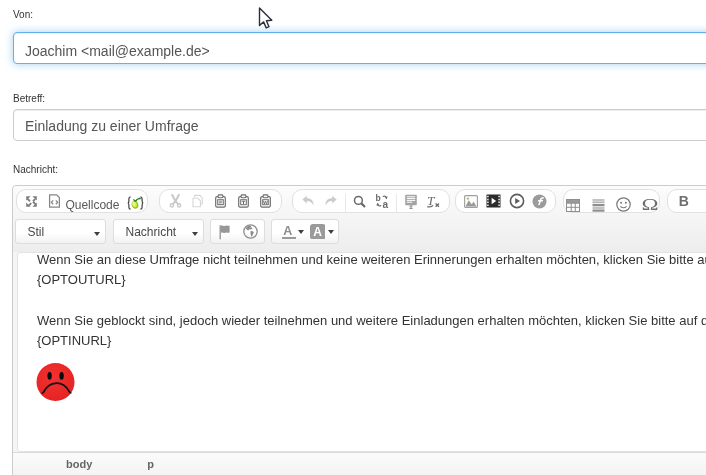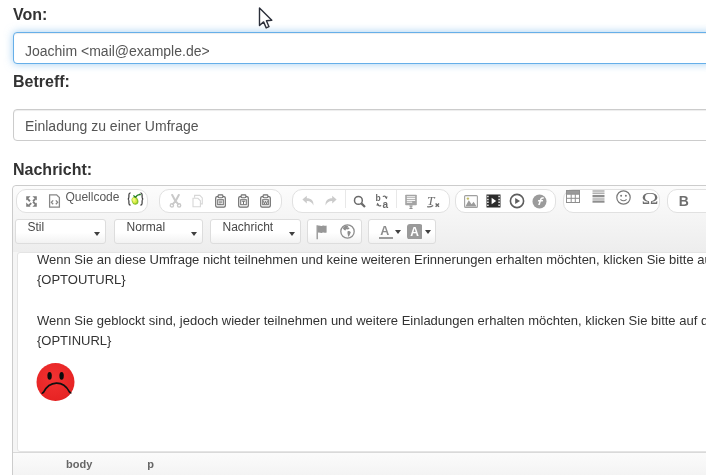--- a/index.html
+++ b/index.html
@@ -1,51 +1,51 @@
 <!DOCTYPE html>
 <html><head><meta charset="utf-8"><style>
 * { box-sizing: border-box; margin:0; padding:0; }
 html,body { width:706px; height:475px; overflow:hidden; }
 body { font-family:"Liberation Sans", sans-serif; background:#fff; position:relative; }
-.lbl { position:absolute; left:13px; font-size:16px; font-weight:bold; color:#333; line-height:20px; }
+.lbl { position:absolute; left:13px; font-size:10px; font-weight:normal; color:#333; line-height:20px; }
 .inp { position:absolute; left:13px; width:700px; height:32px; background:#fff;
   border:1px solid #ccc; border-radius:4px; padding:6px 12px 0 11px;
   font-size:14px; color:#555; line-height:20px;
   box-shadow: inset 0 1px 1px rgba(0,0,0,.075); }
 #in1 { border-color:#66afe9; box-shadow: inset 0 1px 1px rgba(0,0,0,.075), 0 0 8px rgba(102,175,233,.6); }
 
 #cke { position:absolute; left:12px; top:185px; width:700px; height:300px;
   border:1px solid #ccc; border-radius:4px; background:#f5f5f5; }
 #tbarbg { position:absolute; left:0; top:0; width:100%; height:66px; background:linear-gradient(#fcfcfc,#ededed); border-radius:4px 0 0 0; }
 .row1 { position:absolute; left:3px; top:3px; height:24px; display:flex; }
 .grp { height:24px; border:1px solid #e1e1e1; background:#fff; border-radius:10px;
-  display:flex; align-items:flex-start; padding:0 3px; }
+  display:flex; align-items:flex-end; padding:0 3px; }
 .btn { width:22.7px; height:22px; display:flex; align-items:center; justify-content:center; }
 .sep { width:1px; height:18px; background:#e8e8e8; margin:0 2.4px; }
 .row2 { position:absolute; left:1.5px; top:33px; height:25px; display:flex; }
 .combo { height:25px; border:1px solid #ddd; background:linear-gradient(#fff 55%,#f2f2f2); border-radius:3px;
-  display:flex; font-size:12px; color:#474747; position:relative; }
+  display:flex; align-items:center; font-size:12px; color:#474747; position:relative; }
 .combo .txt { padding-left:12px; }
 .caret { width:0; height:0; border-left:3.5px solid transparent; border-right:3.5px solid transparent;
   border-top:4px solid #3f3f3f; position:absolute; }
 .grp2 { height:25px; border:1px solid #ddd; background:linear-gradient(#fff 55%,#f2f2f2); border-radius:3px;
   display:flex; align-items:center; padding:0 4px; }
 #content { position:absolute; left:4px; top:66px; width:700px; height:200px;
   background:#fff; border:1px solid #e4e4e4; border-radius:3px; overflow:hidden; }
 #ctext { position:absolute; left:19px; top:-3px; width:1200px; font-size:13px; color:#333; line-height:20.2px; white-space:pre; }
 #pathbar { position:absolute; left:0; top:266px; width:700px; height:34px;
   border-top:1px solid #d9d9d9; background:linear-gradient(#fbfbfb,#f0f0f0);
   font-size:11px; font-weight:bold; color:#666; padding:5px 0 0 8px; }
 #pathbar span { margin-right:10px;padding-left:45px; }
 svg { display:block; }
 </style></head>
 <body>
 <div class="lbl" id="lv" style="top:5px;">Von:</div>
 <div class="inp" id="in1" style="top:32px;padding-top:8px;">Joachim &lt;mail@example.de&gt;</div>
-<div class="lbl" id="lb" style="top:72px;">Betreff:</div>
+<div class="lbl" id="lb" style="top:89px;">Betreff:</div>
 <div class="inp" id="in2" style="top:109px;">Einladung zu einer Umfrage</div>
 <div class="lbl" id="ln" style="top:160px;">Nachricht:</div>
 
 <div id="cke">
   <div id="tbarbg"></div>
   <div class="row1">
     <div class="grp" id="g1">
       <div class="btn">
           <svg width="13" height="13" viewBox="0 0 13 13" fill="#7d7d7d">
         <path d="M0.8 0.8h4.4L0.8 5.2zM2.9 2.9l2.3 2.3-1.3 1.3-2.3-2.3z" transform="translate(0.4 0.4)"></path>
@@ -212,24 +212,20 @@
           </g>
         </svg>
     </div>
     <div class="grp" id="g6" style="margin-left:7.5px;width:60px;padding:0 4px;">
       <div class="btn" style="font-size:14px;font-weight:bold;color:#6e6e6e;">B</div>
     </div>
   </div>
   <div class="row2">
     <div class="combo" style="width:91px;">
         <span class="txt">Stil</span>
-        <span class="caret" style="right:5px;top:12px;"></span>
-      </div>
-    <div class="combo" style="width:89px;margin-left:8px;">
-        <span class="txt">Normal</span>
         <span class="caret" style="right:5px;top:12px;"></span>
       </div>
     <div class="combo" style="width:91px;margin-left:7px;">
         <span class="txt">Nachricht</span>
         <span class="caret" style="right:5px;top:12px;"></span>
       </div>
     <div class="grp2" style="margin-left:6px;width:55px;padding:0;justify-content:flex-start;">
       <svg width="15" height="16" viewBox="0 0 15 16" style="margin-left:7px;">
         <path d="M2.2 1.2v14" stroke="#8f8f8f" stroke-width="1.3"></path>
         <path d="M2.9 1.8 C4.2 0.7 5.7 2.6 7.3 1.7 C8.8 0.9 10.2 2.2 11.6 1.5 L11.6 8.6 C10.2 9.3 8.8 8 7.3 8.8 C5.7 9.7 4.2 7.8 2.9 8.9 z" fill="#979797"></path>

